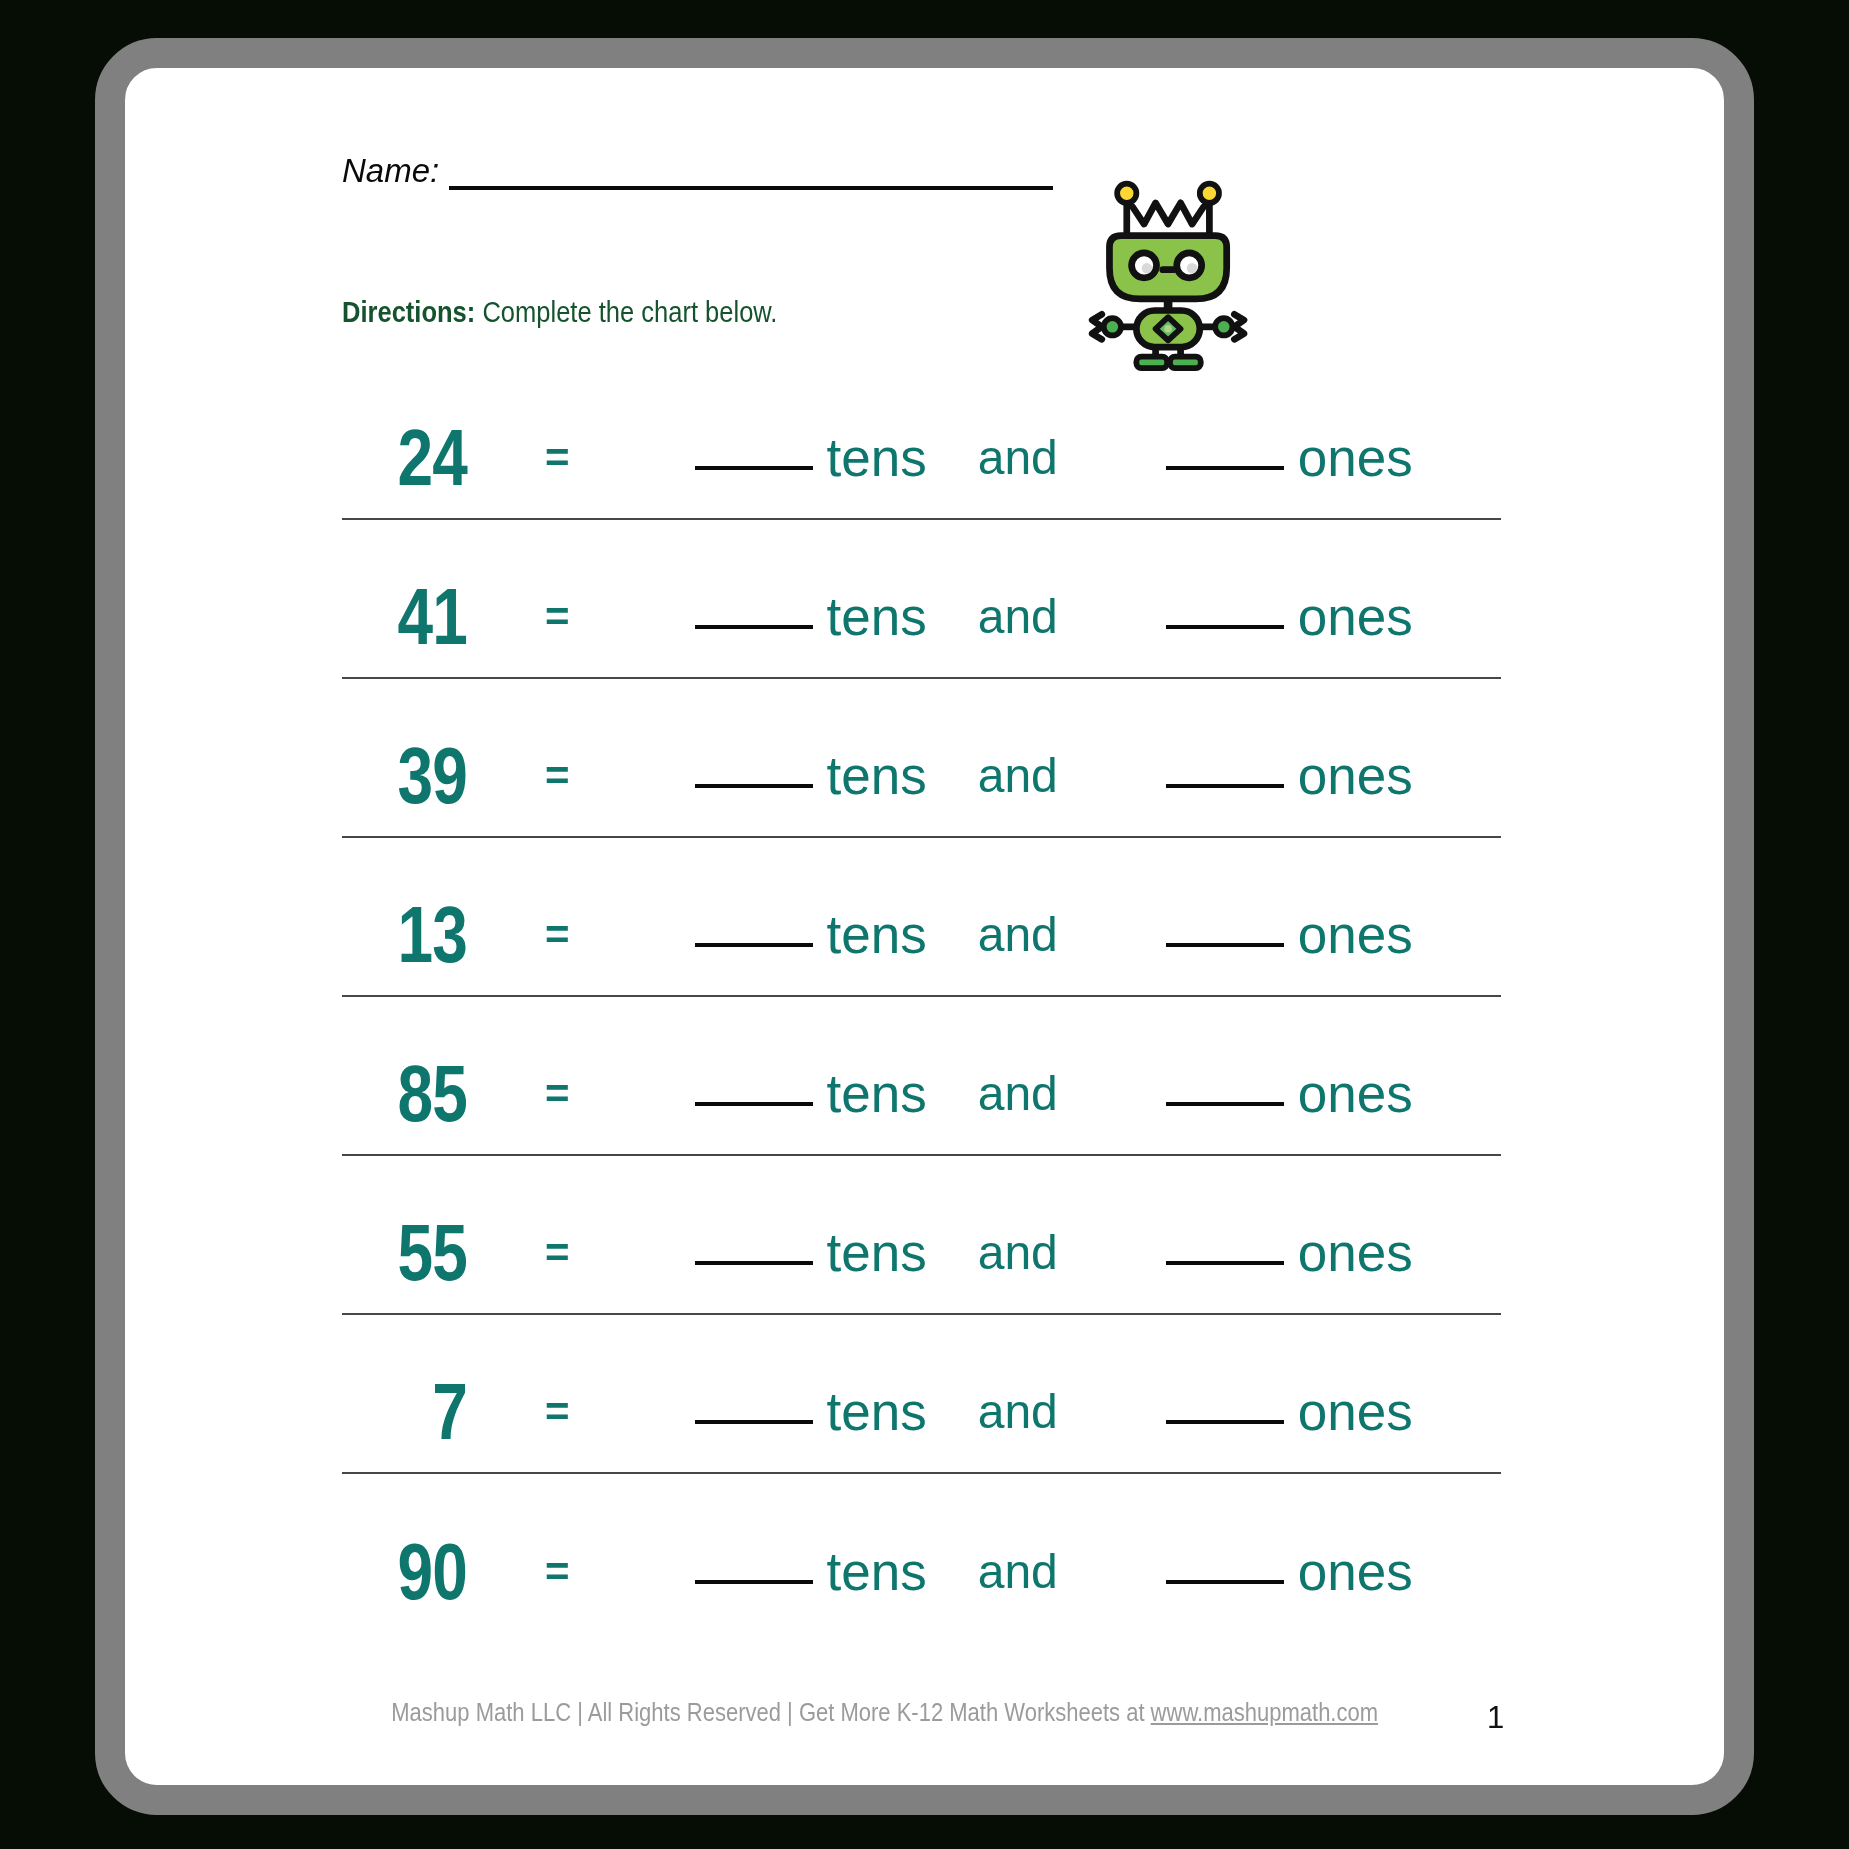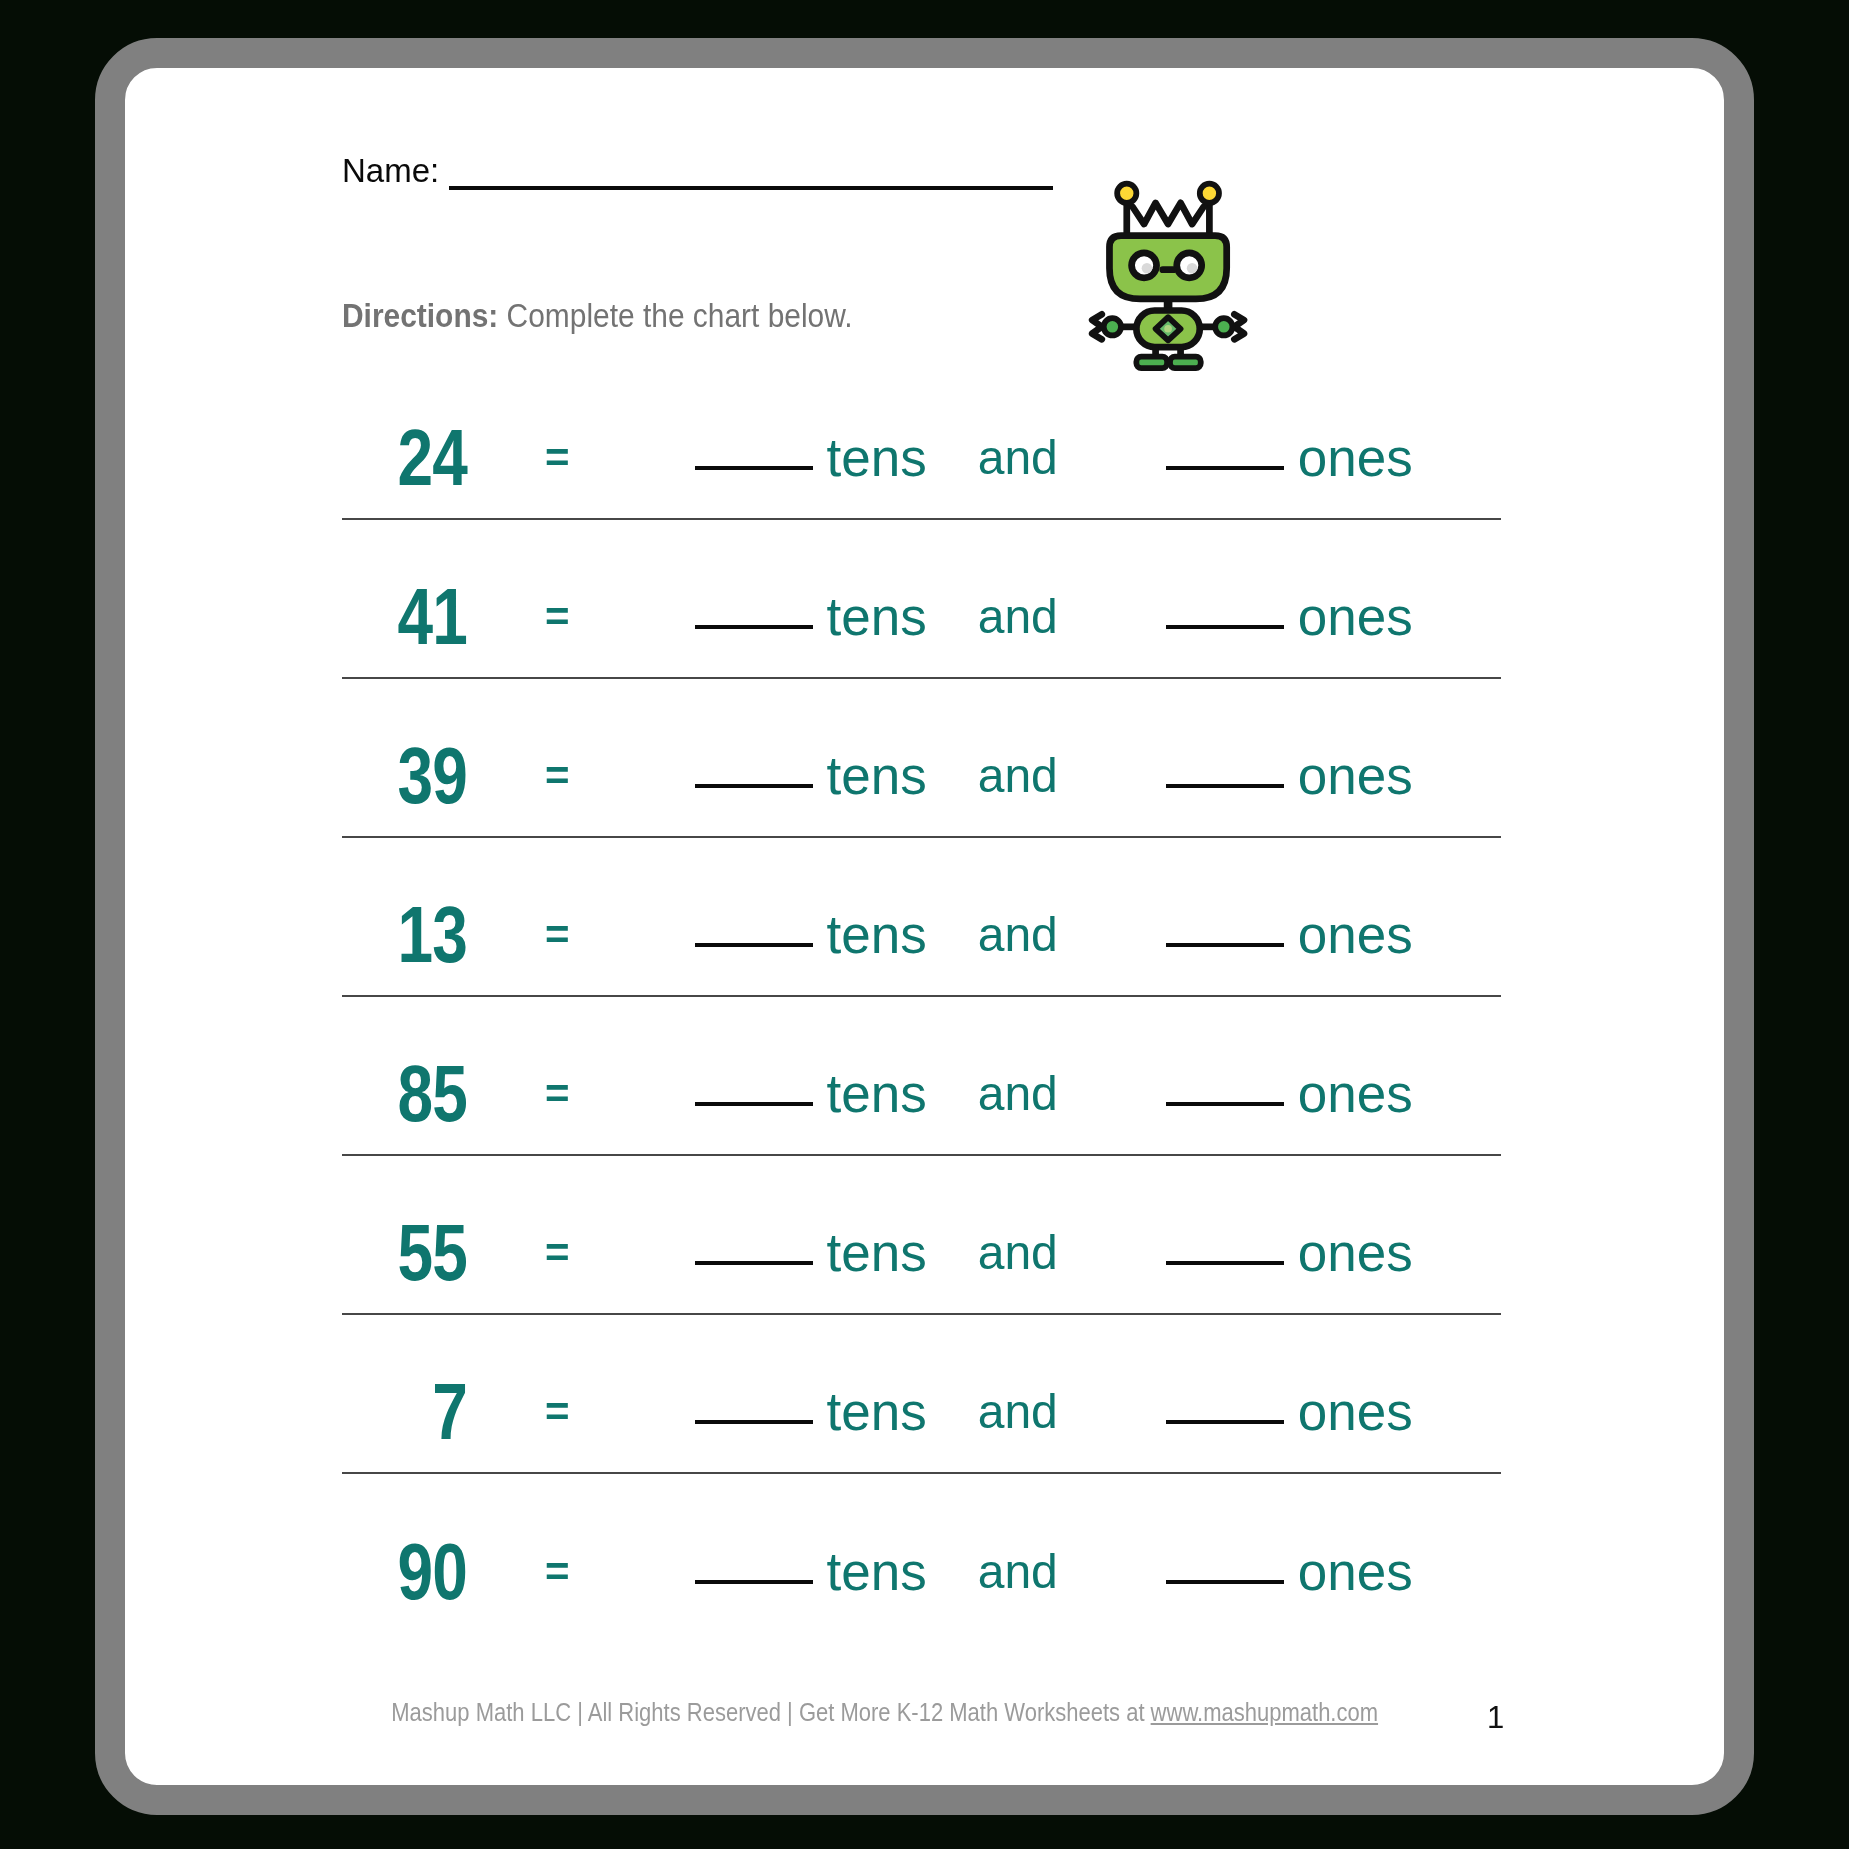--- a/index.html
+++ b/index.html
@@ -12,29 +12,29 @@
   .card{
     position:absolute;left:95px;top:38px;
     width:1659px;height:1777px;
     box-sizing:border-box;
     background:#ffffff;
     border:30px solid #808080;
     border-radius:62px;
   }
   
   .name-row{position:absolute;left:217px;top:84px;white-space:nowrap;}
-  .name-label{font-size:33px;color:#0a0a0a;}
+  .name-label{font-size:33px;color:#0a0a0a;font-style:italic;}
   .name-line{display:inline-block;width:604px;border-bottom:4px solid #0a0a0a;height:0;position:relative;top:8px;margin-left:10px;}
   .title{
     position:absolute;left:217px;top:148px;
     font-size:45px;font-weight:bold;color:#000;
     letter-spacing:-0.5px;white-space:nowrap;
   }
   .title-inner{display:inline-block;transform:scaleX(0.73);transform-origin:0 50%;}
-  .directions{position:absolute;left:217px;top:228px;font-size:34px;color:#737373;white-space:nowrap;}
+  .directions{position:absolute;left:217px;top:228px;font-size:29px;color:#14532d;white-space:nowrap;}
   .directions-inner{display:inline-block;transform:scaleX(0.88);transform-origin:0 50%;}
   .directions-inner b{font-weight:bold;}
   
   .logo{
     position:absolute;left:1115px;top:42px;width:307px;height:58px;
     background:linear-gradient(180deg,#2c2c2c,#161616);
     border-radius:5px;
     display:flex;align-items:center;justify-content:center;
   }
   .logo-word{font-size:41px;font-weight:bold;letter-spacing:-1px;line-height:1;

